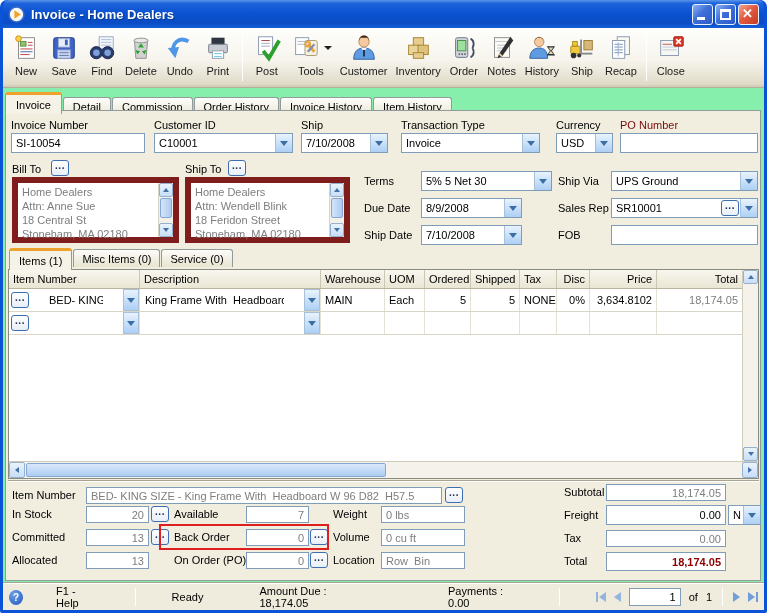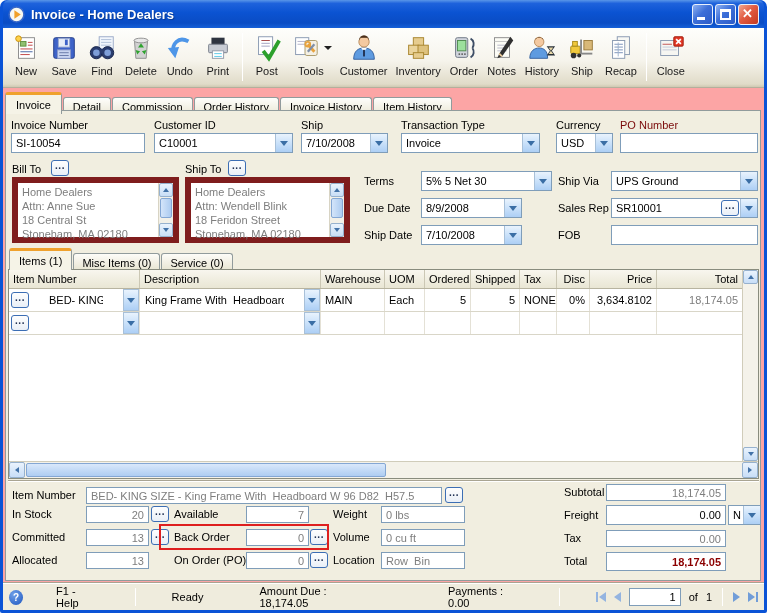--- a/index.html
+++ b/index.html
@@ -23,21 +23,21 @@
   
   .toolbar { height: 60px; background: linear-gradient(180deg,#FEFEFC 0%,#F6F4EC 55%,#E0DBC8 95%,#CFC9B2 100%);
     display: flex; align-items: flex-start; padding: 3px 4px 0 4px; border-bottom: 1px solid #B4AF9C; }
   .tb-btn { min-width: 36px; padding: 1px 4px; display: flex; flex-direction: column; align-items: center; border-radius: 3px; }
   .icon-row { height: 32px; display: flex; align-items: center; }
   .tb-label { font-size: 11px; color: #1A1A1A; margin-top: 1px; white-space: nowrap; }
   .tsep { width: 1px; height: 48px; background: #A9A492; border-right: 1px solid #FFFFFF; margin: 2px 5px 0 5px; }
   .dd-arrow { width: 0; height: 0; border-left: 4px solid transparent; border-right: 4px solid transparent; border-top: 4px solid #202020; margin-left: 4px; }
 
   
-  .mainarea { position: relative; height: 522px; background: #fca5a5; }
+  .mainarea { position: relative; height: 522px; background: #86efac; }
 
   .tabs { position: absolute; left: 2px; top: 4px; display: flex; align-items: flex-end; }
   .tab { padding: 3px 9px 2px 9px; border: 1px solid #919B9C; border-bottom: none; border-radius: 3px 3px 0 0;
     background: linear-gradient(180deg,#FEFEFB,#ECE9D8 90%); margin-right: 1px; position: relative; top: 1px; }
   .tab.active { background: #F5F3E7; padding: 4px 10px 3px 10px; top: 0; z-index: 3;
     border-top: 3px solid #EFA12D; border-radius: 3px 3px 0 0; }
 
   .tabpanel { position: absolute; left: 2px; top: 22px; width: 756px; height: 471px;
     border: 1px solid #919B9C; background: #F1EEE0; z-index: 2; }
   .abs { position: absolute; }
@@ -69,21 +69,21 @@
     display: flex; align-items: center; justify-content: center; }
   .sb-btn.h { width: 16px; height: 100%; }
   .sb-thumb-v { flex: 0 0 20px; margin: 1px; background: linear-gradient(90deg,#D4E5FA,#ACCBF0); border: 1px solid #84A7D4; border-radius: 2px; }
   .sb-spacer { flex: 1; }
   .chev-up { width: 0; height: 0; border-left: 3.5px solid transparent; border-right: 3.5px solid transparent; border-bottom: 4.5px solid #4272A8; }
   .chev-down { width: 0; height: 0; border-left: 3.5px solid transparent; border-right: 3.5px solid transparent; border-top: 4.5px solid #4272A8; }
   .chev-left { width: 0; height: 0; border-top: 3.5px solid transparent; border-bottom: 3.5px solid transparent; border-right: 4.5px solid #4272A8; }
   .chev-right { width: 0; height: 0; border-top: 3.5px solid transparent; border-bottom: 3.5px solid transparent; border-left: 4.5px solid #4272A8; }
 
   
-  .subtabs { position: absolute; left: 3px; top: 137px; display: flex; align-items: flex-end; }
+  .subtabs { position: absolute; left: 3px; top: 137px; display: flex; align-items: flex-start; }
   .subtab { padding: 3px 8px 2px 8px; border: 1px solid #919B9C; border-bottom: none; border-radius: 3px 3px 0 0;
     background: linear-gradient(180deg,#FDFCF8,#E9E6D4 90%); margin-right: 1px; position: relative; top: 1px; }
   .subtab.active { background: #F5F3E7; border-top: 3px solid #EFA12D; top: 0; z-index: 3; padding: 4px 9px 3px 9px; }
 
   
   .grid { position: absolute; left: 2px; top: 158px; width: 751px; height: 210px; border: 1px solid #898C7E; background: #fff; z-index: 2; }
   .grid-inner { position: absolute; left: 0; top: 0; right: 16px; bottom: 17px; overflow: hidden; background: #fff; }
   .grid-header { display: flex; height: 19px; background: linear-gradient(180deg,#F8F6EE,#E9E6D4); border-bottom: 1px solid #B8B4A0; }
   .gh { padding: 3px 4px 0 4px; border-right: 1px solid #CBC7B4; overflow: hidden; white-space: nowrap; }
   .gh.num { text-align: right; }

